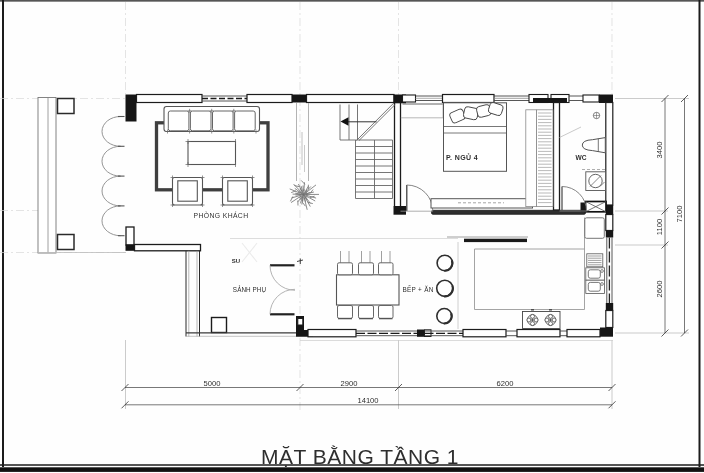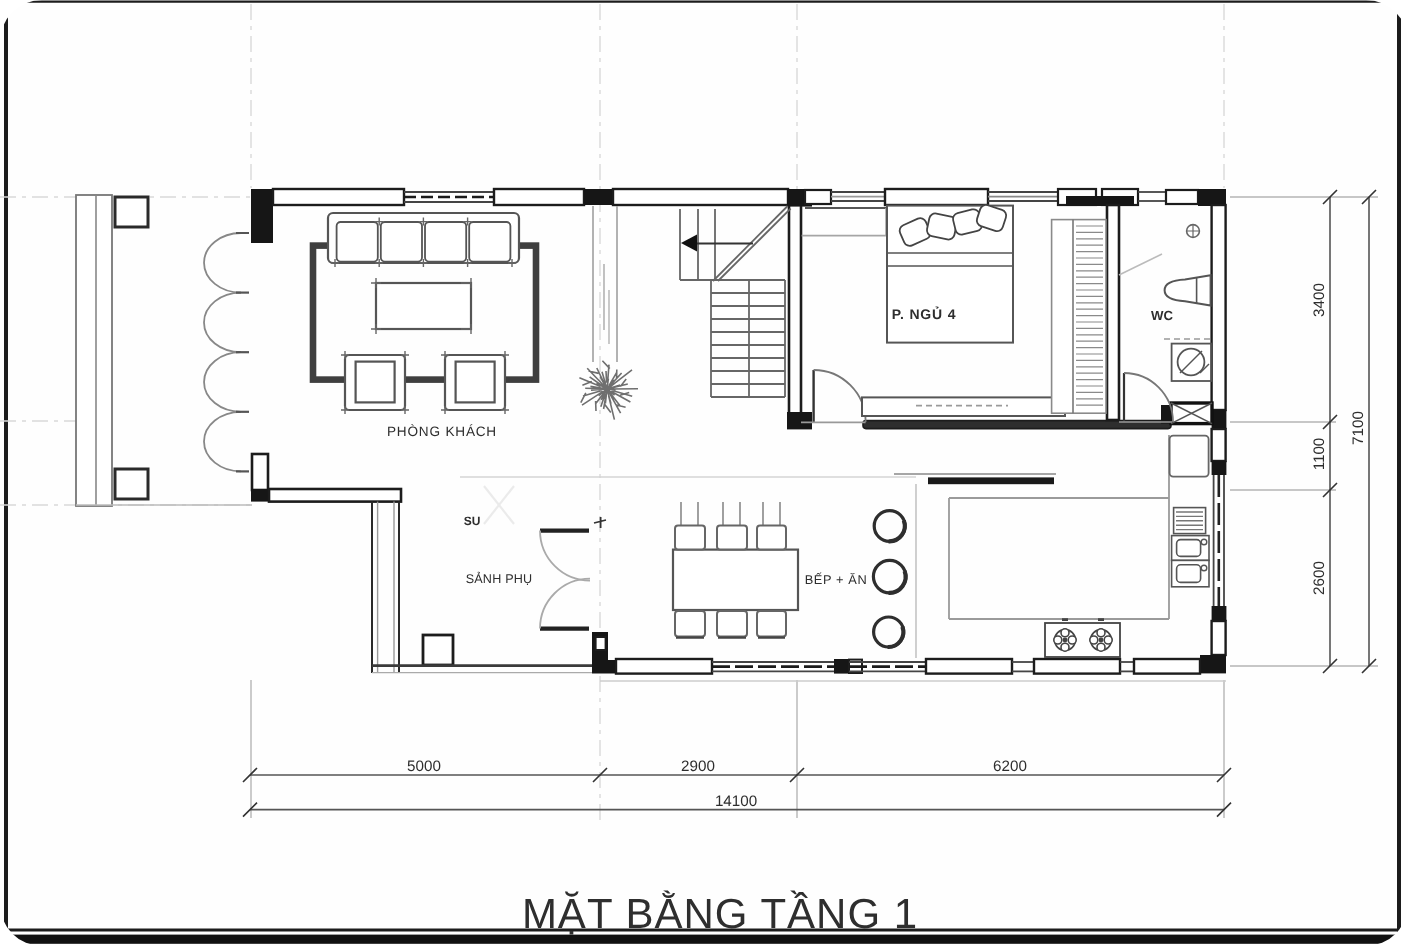--- a/index.html
+++ b/index.html
@@ -1,16 +1,16 @@
 <!DOCTYPE html>
 <html><head>
 <meta charset="utf-8">
 <style>
 html,body{margin:0;padding:0;background:#ffffff;}
-#sheet{width:704px;height:473px;position:relative;background:#fefefe;overflow:hidden;border-radius:21px;}
+#sheet{width:704px;height:473px;position:relative;background:#fefefe;overflow:hidden;}
 svg{position:absolute;left:0;top:0;}
 text{font-family:"Liberation Sans",sans-serif;fill:#2e2e2e;}
 </style>
 </head>
 <body>
 <div id="sheet">
 <svg width="704" height="473" viewBox="0 0 704 473">
 
 <rect x="0" y="0" width="704" height="473" fill="#fefefe"></rect>
 

